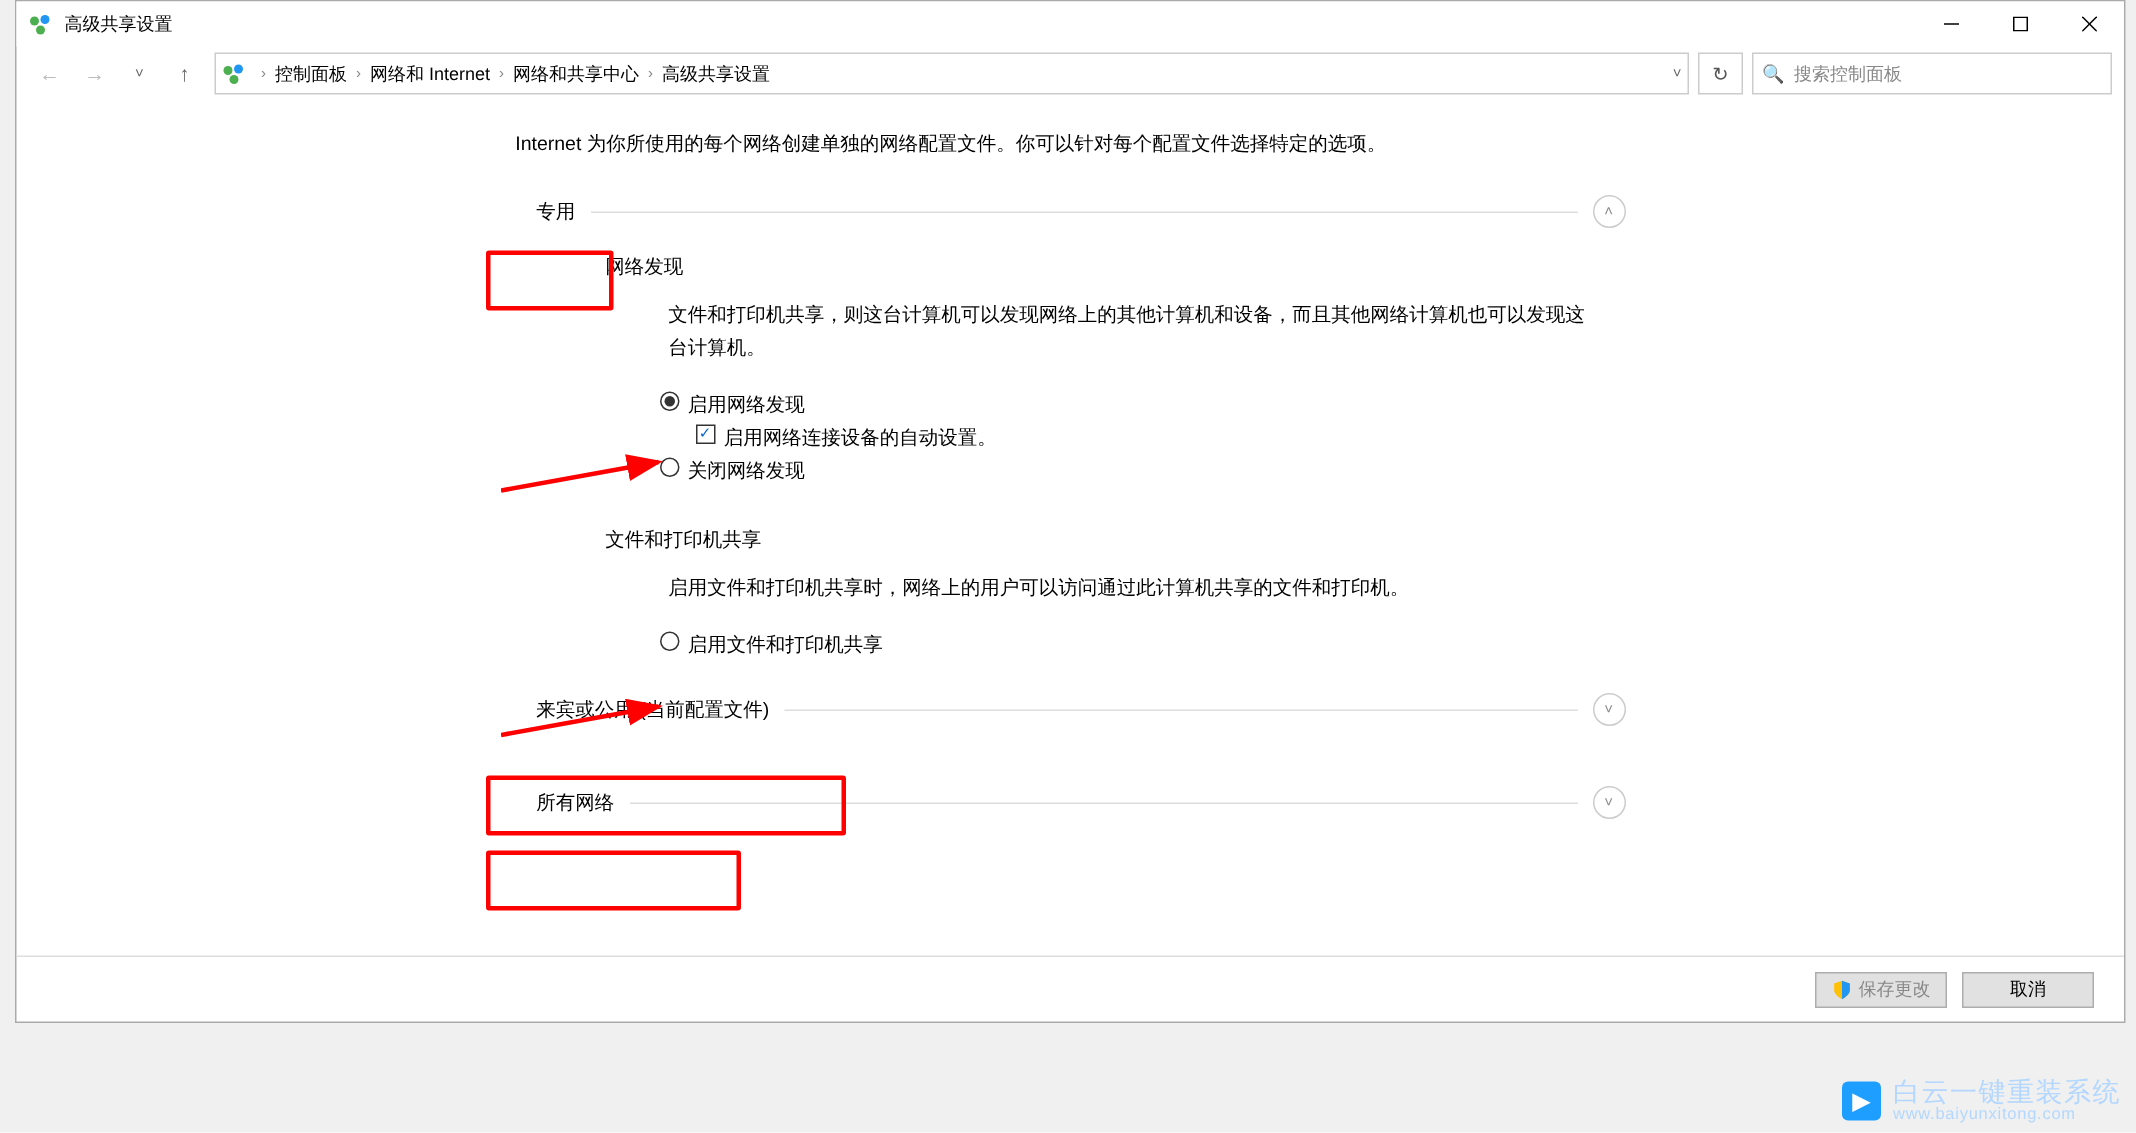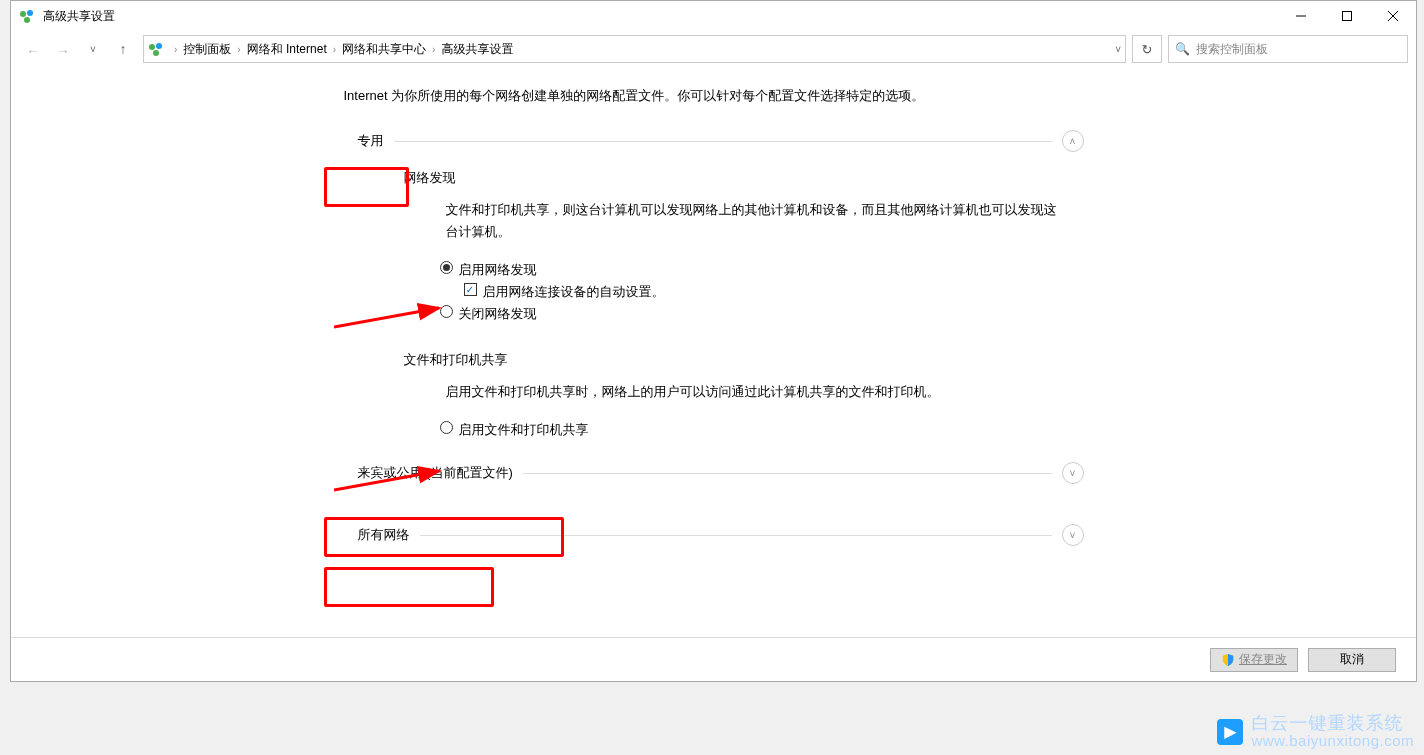--- a/index.html
+++ b/index.html
@@ -43,33 +43,33 @@
 .sub-desc { padding: 0 20px 0 42px; font-size: 13px; line-height: 1.7; margin-bottom: 18px; }
 .opts { padding-left: 96px; font-size: 13px; }
 .opt-row { display: flex; align-items: flex-start; margin-bottom: 4px; }
 .radio { width: 13px; height: 13px; border: 1px solid #333; border-radius: 50%; margin-right: 6px; display:inline-flex; align-items:center; justify-content:center;}
 .radio.sel::after { content: ''; width: 7px; height: 7px; background: #333; border-radius: 50%; }
 .chk { width: 13px; height: 13px; border: 1px solid #333; margin-right: 6px; display:inline-flex; align-items:center; justify-content:center; font-size:10px; color:#0066cc; line-height:1;}
 .indent { padding-left: 24px; }
 
 .footer { height: 44px; border-top: 1px solid #ddd; display: flex; align-items: center; justify-content: flex-end; padding: 0 20px; gap: 10px; }
 .btn { min-width: 88px; height: 24px; border: 1px solid #adadad; background: #e1e1e1; font-size: 12px; display: flex; align-items: center; justify-content: center; padding: 0 10px; }
-.btn.disabled { color: #888; text-decoration: underline; }
+.btn.disabled { color: #888; }
 .shield { width: 14px; height: 14px; margin-right: 4px; }
 
 
 .redbox { position: absolute; border: 3px solid #ff0000; pointer-events: none; border-radius:2px;}
 
 .arrow { position: absolute; pointer-events: none; }
 
 
 .watermark { position: absolute; right: 10px; bottom: 6px; display: flex; align-items: center; gap: 8px; }
 .wm-badge { width: 26px; height: 26px; background: #1E9FFF; border-radius: 4px; display:flex; align-items:center; justify-content:center; color:#fff; font-size:16px;}
 .wm-text { color: #b3d7ff; font-size: 18px; letter-spacing: 1px; line-height:1;}
-.wm-sub { color: #b3d7ff; font-size: 15px; letter-spacing: 0.5px; }
+.wm-sub { color: #b3d7ff; font-size: 11px; letter-spacing: 0.5px; }
 </style>
 </head>
 <body>
 
 <div class="window">
 
   <div class="titlebar">
     <span class="icon-app">
       <svg viewBox="0 0 16 16">
           <circle cx="4" cy="6" r="3" fill="#4CAF50"></circle>

